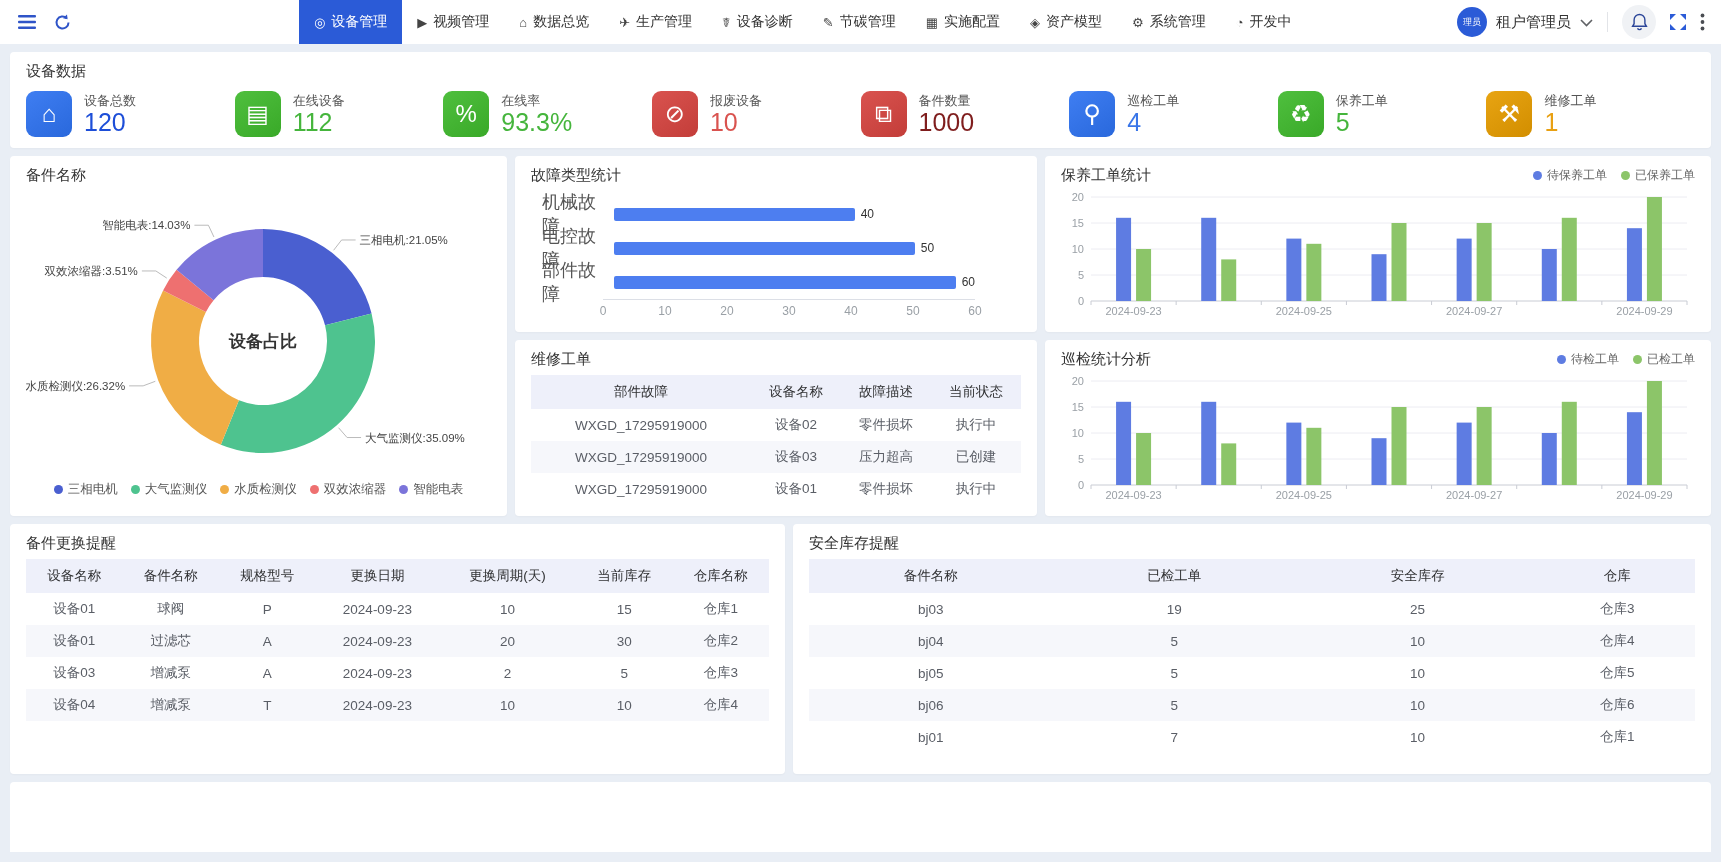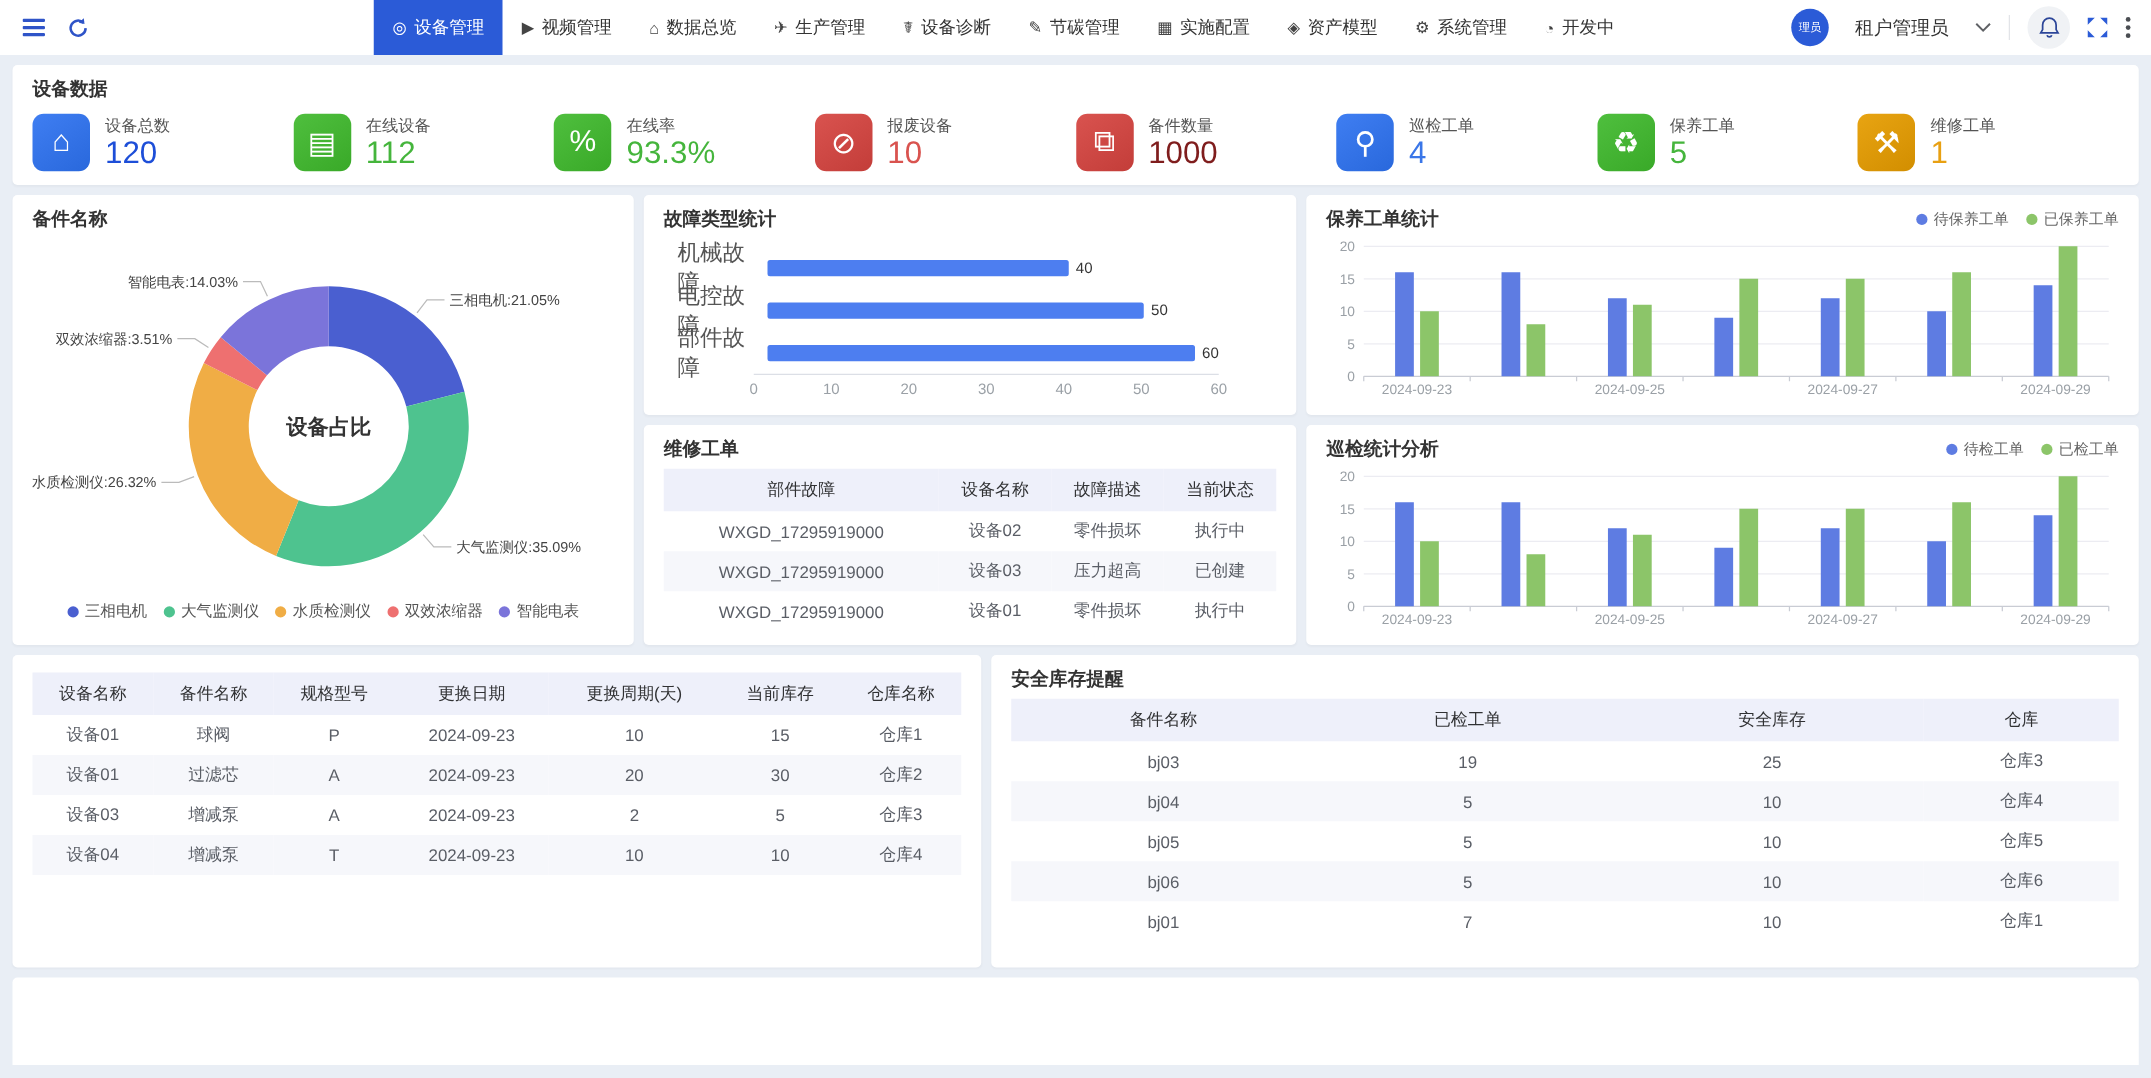--- a/index.html
+++ b/index.html
@@ -19,21 +19,21 @@
   .nav-item.active .glyph { color:#fff; }
   .nav-right { margin-left:auto; display:flex; align-items:center; gap:14px; padding-right:16px; }
   .avatar { width:30px; height:30px; border-radius:50%; background:#2b5bd7; color:#fff; font-size:9px; display:flex; align-items:center; justify-content:center; }
   .user-name { font-size:15px; color:#333; }
   .v-divider { width:1px; height:20px; background:#e2e4e8; }
   .bell-wrap { width:34px; height:34px; border-radius:50%; background:#f0f2f5; display:flex; align-items:center; justify-content:center; cursor:pointer; }
   
   .main { padding:8px 10px 0 10px; display:flex; flex-direction:column; gap:8px; }
   .panel { background:#fff; border-radius:4px; padding:10px 16px; box-shadow:0 1px 2px rgba(0,0,0,.03); }
   .panel-head { display:flex; align-items:center; justify-content:space-between; margin-bottom:6px; }
-  .panel-title { font-size:15px; font-weight:700; color:#333; }
+  .panel-title { font-size:15px; font-weight:400; color:#333; }
   
   .stats-panel { height:96px; }
   .stats-row { display:flex; margin-top:10px; }
   .stat-card { flex:1; display:flex; align-items:center; gap:12px; }
   .stat-icon { width:46px; height:46px; border-radius:9px; color:#fff; font-size:24px; display:flex; align-items:center; justify-content:center; flex:none; }
   .stat-label { font-size:13px; color:#555; line-height:1.25; }
   .stat-value { font-size:25px; font-weight:500; line-height:1.05; }
   
   .row2 { display:flex; gap:8px; height:360px; }
   .col-stack { display:flex; flex-direction:column; gap:8px; }
@@ -124,21 +124,21 @@
       <div class="nav-item">
         <span class="glyph">⚙</span>
         <span>系统管理</span>
       </div>
       <div class="nav-item">
         <span class="glyph">◔</span>
         <span>开发中</span>
       </div>
     </div>
   <div class="nav-right">
-    <div style="display:flex;align-items:center;gap:21px;cursor:pointer;">
+    <div style="display:flex;align-items:center;gap:9px;cursor:pointer;">
       <span class="avatar">理员</span>
       <span class="user-name">租户管理员</span>
       <span>
         <svg width="13" height="8" viewBox="0 0 13 8">
             <polyline points="1,1 6.5,6.5 12,1" fill="none" stroke="#606266" stroke-width="1.6"></polyline>
           </svg>
       </span>
     </div>
     <span class="v-divider"></span>
     <span class="bell-wrap">
@@ -434,20 +434,23 @@
               <rect x="585.9285714285714" y="6" width="15" height="104" fill="#8cc569"></rect>
               <text x="583.4285714285714" y="124" text-anchor="middle" font-size="11" fill="#9aa0a6">2024-09-29</text>
               <line x1="626" y1="110" x2="626" y2="114" stroke="#c9ccd4"></line>
             </svg></div>
       </div>
     </div>
   </div>
 
   <div class="row3">
     <div class="panel spare-panel">
+      <div class="panel-head">
+          <span class="panel-title">备件更换提醒</span>
+        </div>
       <table class="data-table" data-table="spare_table">
           <thead>
             <tr>
               <th>设备名称</th>
               <th>备件名称</th>
               <th>规格型号</th>
               <th>更换日期</th>
               <th>更换周期(天)</th>
               <th>当前库存</th>
               <th>仓库名称</th>

